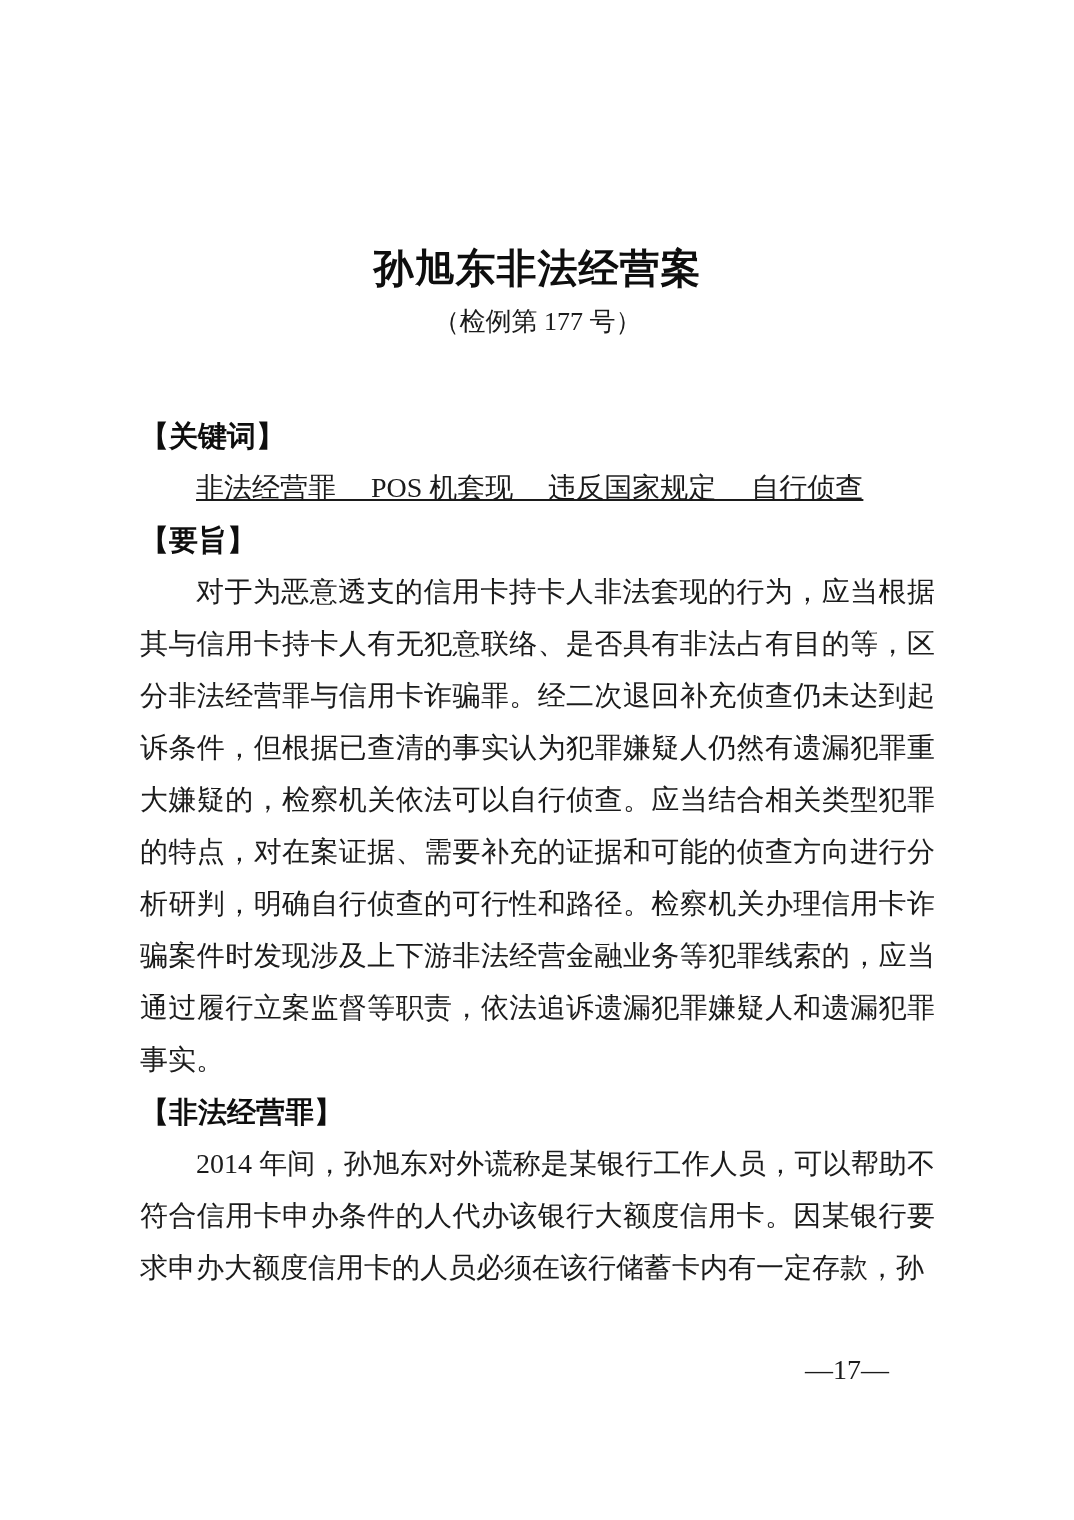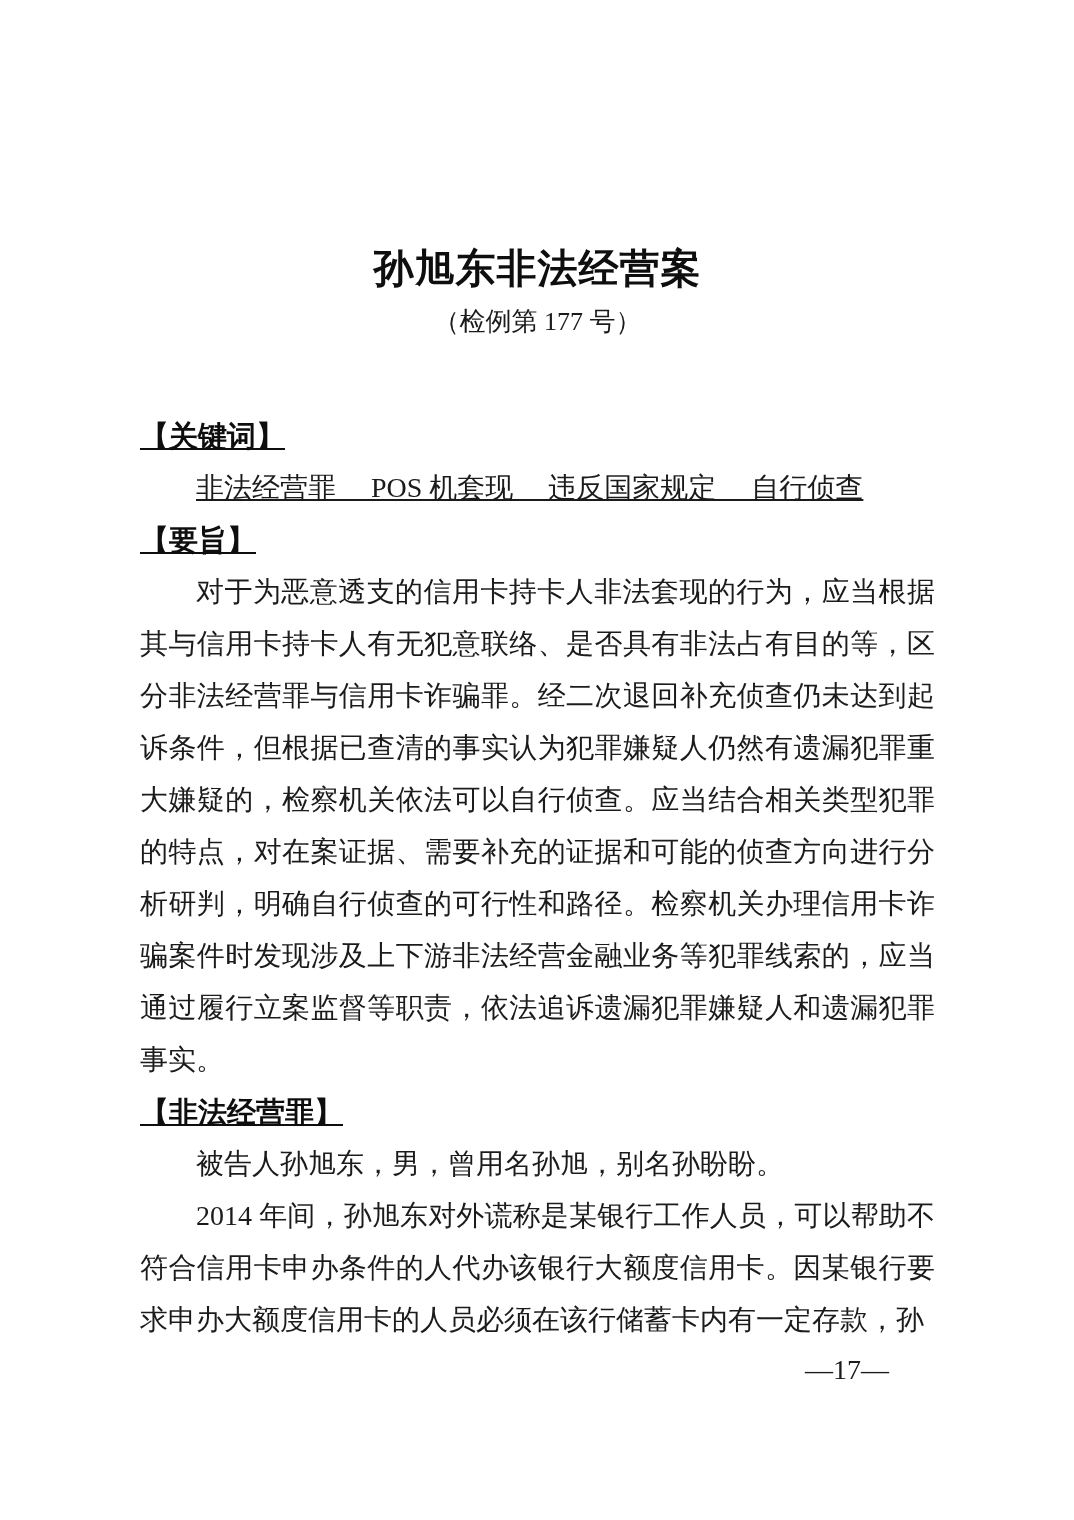--- a/index.html
+++ b/index.html
@@ -35,21 +35,20 @@
     color: #1b1b1b;
   }
 
   .sec-heading {
     margin: 0;
     font-family: "Liberation Sans", "DejaVu Sans", sans-serif;
     font-weight: 700;
     font-size: 29px;
     line-height: 52px;
     color: #0e0e0e;
-    text-decoration: underline;
   }
   .first-heading { margin-top: 66px; }
 
   .para {
     margin: 0;
     font-size: 28px;
     line-height: 52px;
     text-indent: 2em;
     text-align: justify;
     text-justify: inter-character;
@@ -87,20 +86,19 @@
     <h2 class="sec-heading first-heading">【关键词】</h2>
 
     <p class="kw-line">非法经营罪　 POS 机套现　 违反国家规定　 自行侦查</p>
 
     <h2 class="sec-heading">【要旨】</h2>
 
     <p class="para">对于为恶意透支的信用卡持卡人非法套现的行为，应当根据其与信用卡持卡人有无犯意联络、是否具有非法占有目的等，区分非法经营罪与信用卡诈骗罪。经二次退回补充侦查仍未达到起诉条件，但根据已查清的事实认为犯罪嫌疑人仍然有遗漏犯罪重大嫌疑的，检察机关依法可以自行侦查。应当结合相关类型犯罪的特点，对在案证据、需要补充的证据和可能的侦查方向进行分析研判，明确自行侦查的可行性和路径。检察机关办理信用卡诈骗案件时发现涉及上下游非法经营金融业务等犯罪线索的，应当通过履行立案监督等职责，依法追诉遗漏犯罪嫌疑人和遗漏犯罪事实。</p>
 
     <h2 class="sec-heading">【非法经营罪】</h2>
 
-    <p class="para">被告人孙旭东，男，曾用名孙旭，别名孙盼盼。</p>
 
     <p class="para">2014 年间，孙旭东对外谎称是某银行工作人员，可以帮助不符合信用卡申办条件的人代办该银行大额度信用卡。因某银行要求申办大额度信用卡的人员必须在该行储蓄卡内有一定存款，孙</p>
 
   </div>
 
   <div class="page-number">—17—</div>
 </div>
 
 </body></html>

